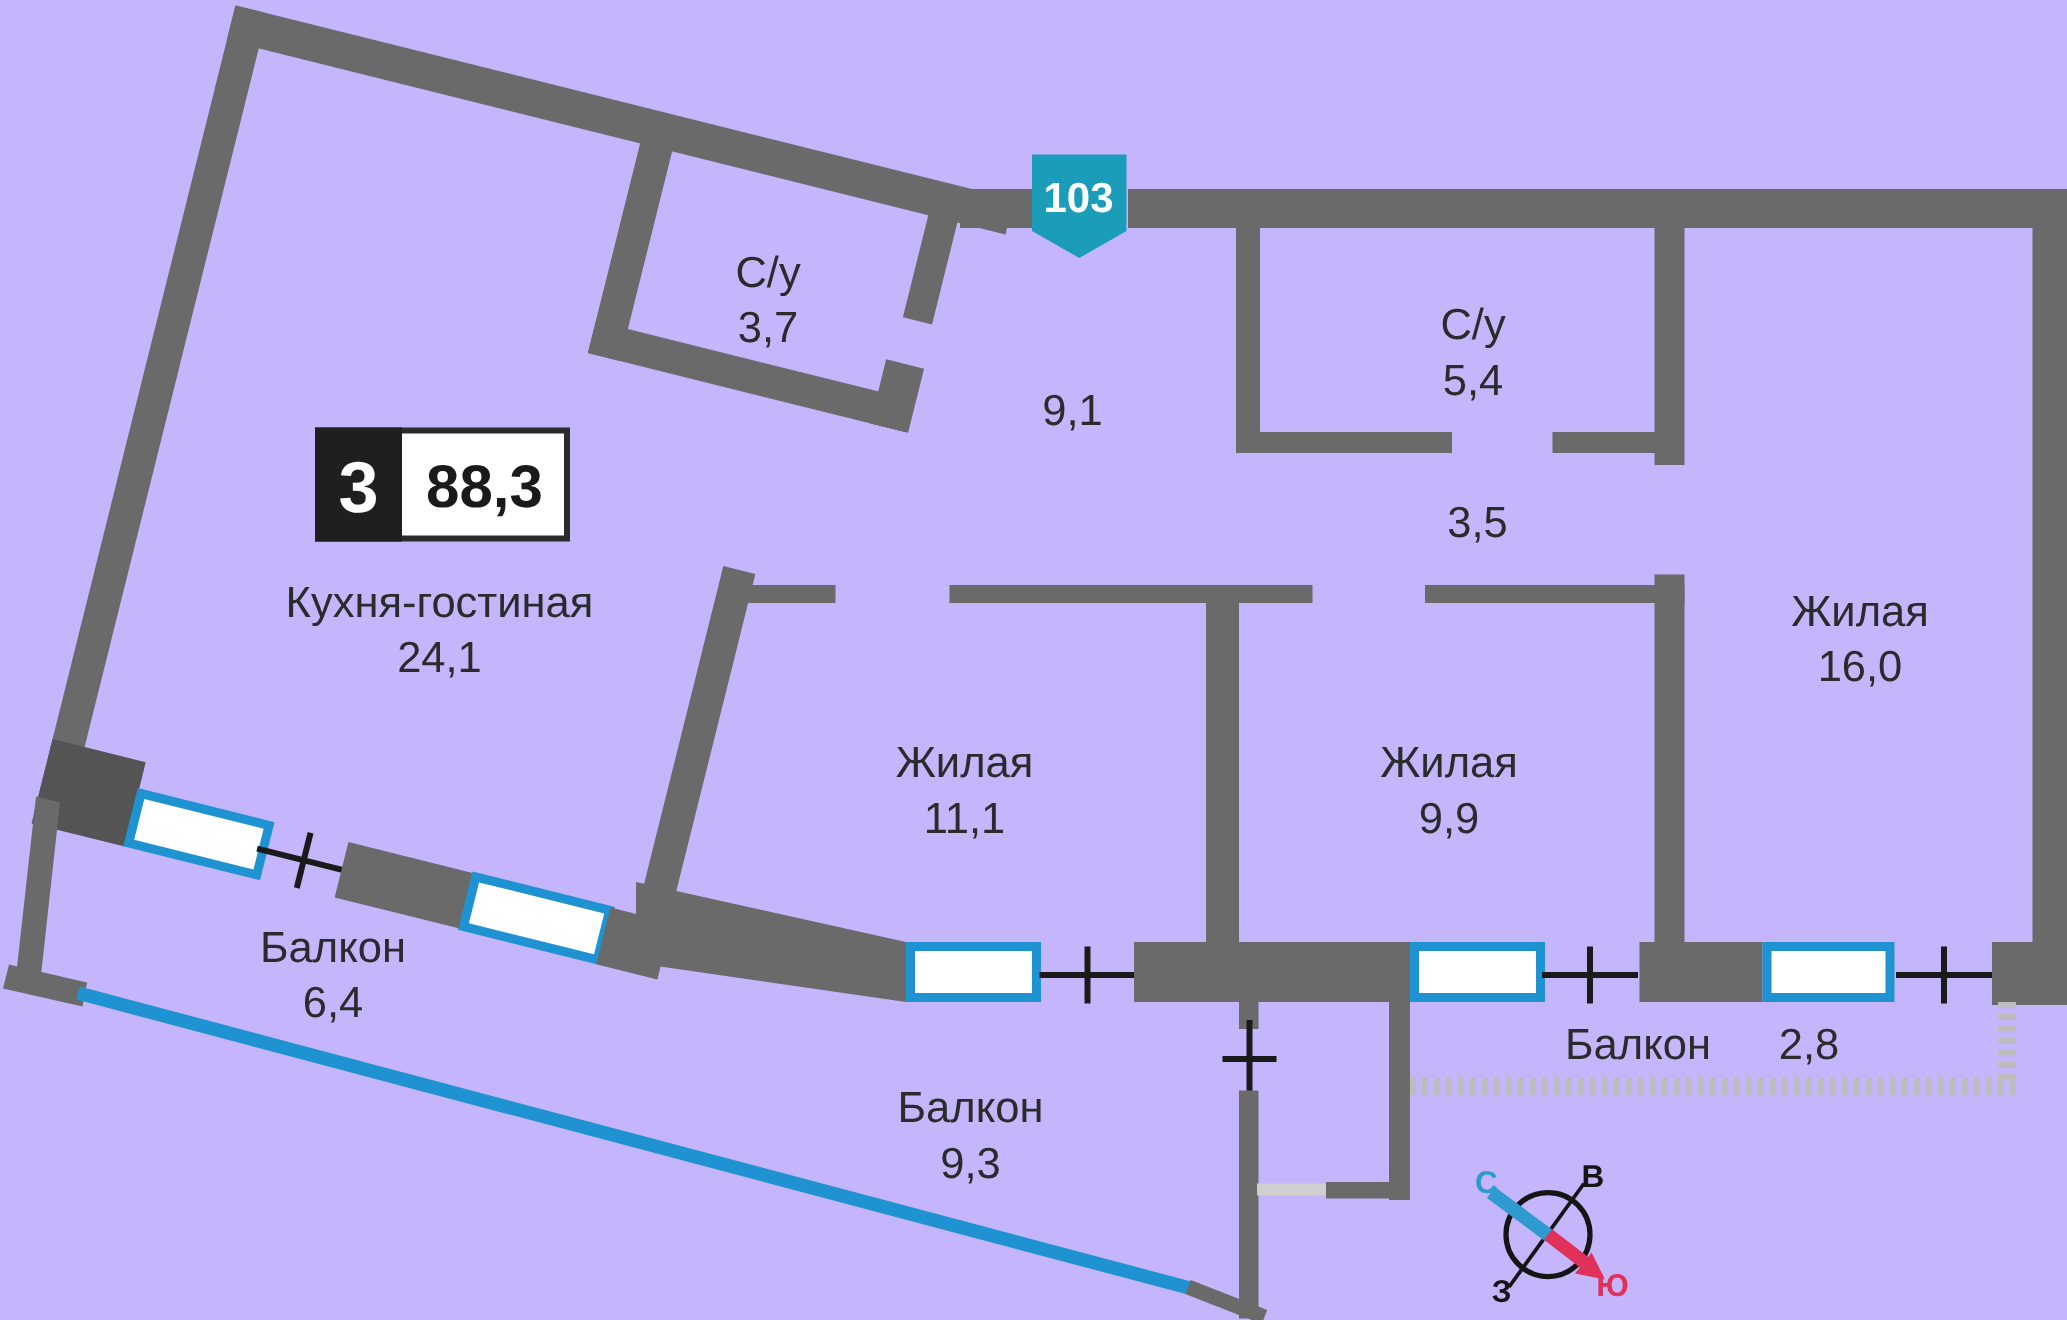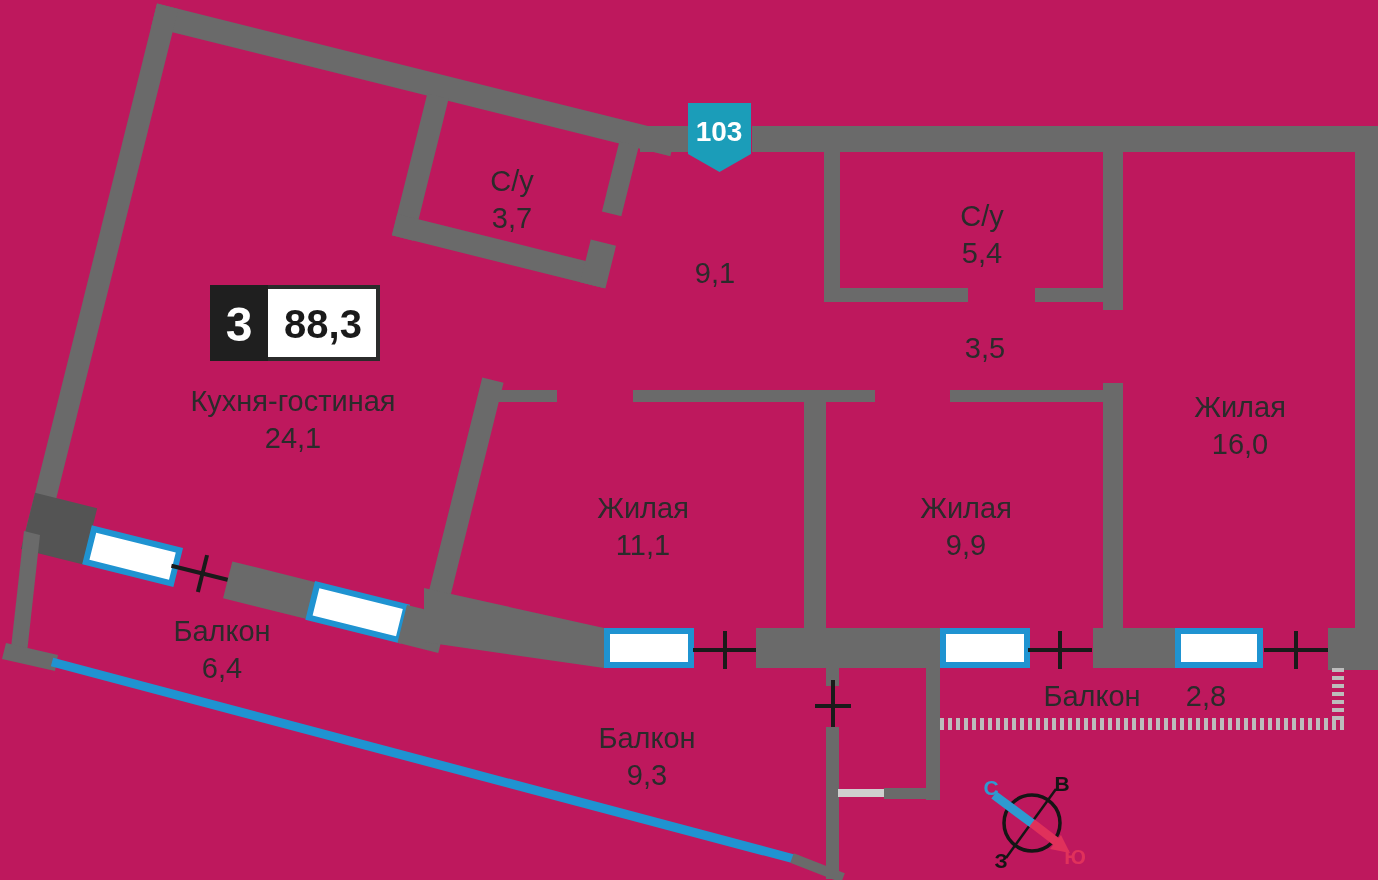--- a/index.html
+++ b/index.html
@@ -1,16 +1,16 @@
 <!DOCTYPE html>
 <html><head>
 <meta charset="utf-8">
 <style>
   html,body{margin:0;padding:0;background:#ffffff;}
-  .stage{position:relative;width:1378px;height:880px;background:#be185d;overflow:hidden;
+  .stage{position:relative;width:1378px;height:880px;background:#c4b5fd;overflow:hidden;
          font-family:"Liberation Sans", sans-serif;}
   svg{display:block;}
   .wall{fill:#6a6a6a;}
   .wall-dark{fill:#545454;}
   .win{fill:#ffffff;stroke:#1f93d1;stroke-width:6;}
   .tick{stroke:#1a1a1a;stroke-width:4;fill:none;}
   .room-name,.room-area{font-family:"Liberation Sans",sans-serif;font-size:29px;fill:#2b2b2b;
          text-anchor:middle;}
   .badge-num{font-family:"Liberation Sans",sans-serif;font-weight:bold;text-anchor:middle;}
   .compass-label{font-family:"Liberation Sans",sans-serif;font-size:21px;font-weight:bold;text-anchor:middle;}

